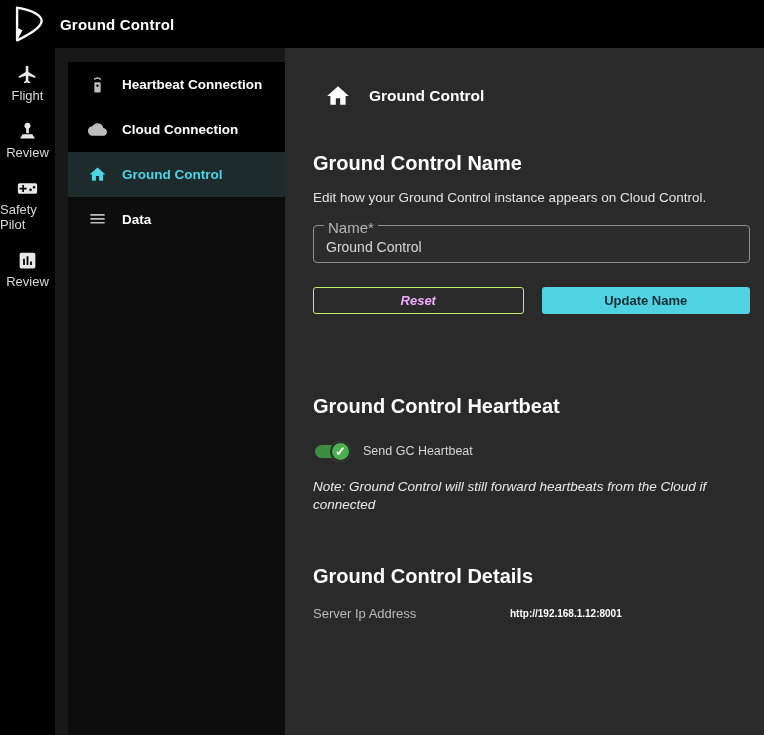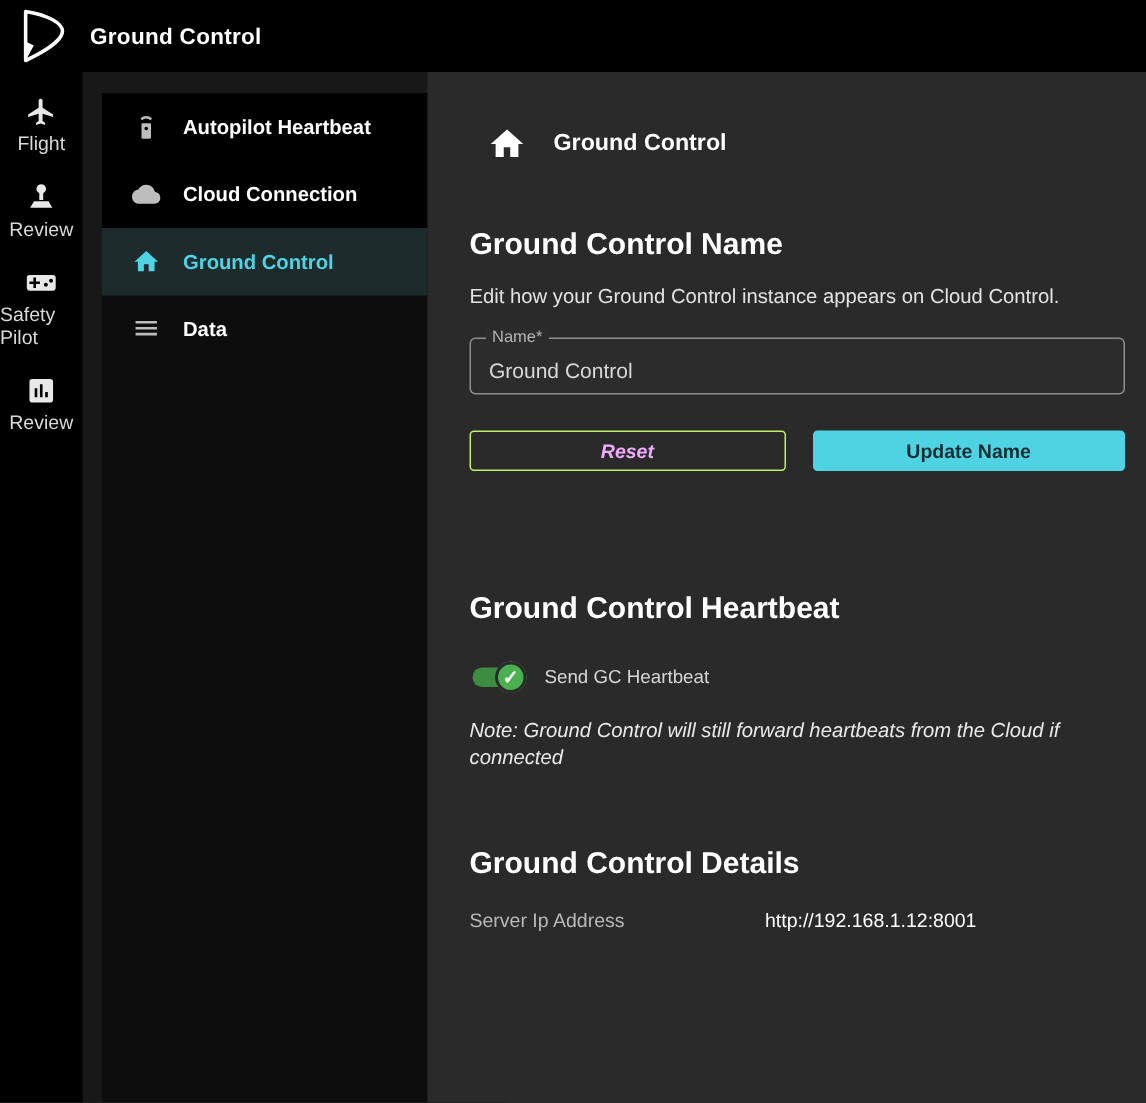--- a/index.html
+++ b/index.html
@@ -63,21 +63,21 @@
   .section-name { margin-top: 42px; }
   .section-desc { color: #e3e3e3; font-size: 13.5px; margin: 0 0 18px 0; max-width: 450px; line-height: 1.35; }
 
   .field {
     position: relative; width: 437px; height: 38px;
     border: 1px solid #8f8f8f; border-radius: 4px; background: #2c2c2c;
     margin-bottom: 24px;
   }
   .field .field-label {
     position: absolute; top: -7px; left: 10px; background: #2c2c2c;
-    padding: 0 4px; color: #b5b5b5; font-size: 11px;
+    padding: 0 4px; color: #b5b5b5; font-size: 15px;
   }
   .field input {
     width: 100%; height: 100%; background: transparent; border: none; outline: none;
     color: #d8d8d8; font-size: 14px; padding: 6px 12px 0 12px;
     font-family: "Liberation Sans", sans-serif;
   }
 
   .btn-row { width: 437px; display: flex; gap: 18px; }
   .btn {
     flex: 1; height: 27px; border-radius: 3px; font-weight: bold; font-size: 13px;
@@ -95,21 +95,21 @@
     background: #4caf50; color: #fff; font-size: 13px; font-weight: bold;
     display: flex; align-items: center; justify-content: center;
     box-shadow: 0 0 0 2px #2a2a2a inset;
   }
   .toggle-label { color: #d6d6d6; font-size: 12.5px; }
   .note { color: #eaeaea; font-size: 13.5px; font-style: italic; max-width: 450px; line-height: 1.35; margin: 0; }
 
   .section-details { margin-top: 50px; }
   .detail-row { display: flex; align-items: center; margin-top: 18px; }
   .detail-label { color: #b9b9b9; font-size: 13px; width: 197px; }
-  .detail-value { color: #fff; font-size: 13px; font-weight: normal; }
+  .detail-value { color: #fff; font-size: 10px; font-weight: bold; }
 </style>
 </head>
 <body>
 
 <div class="topbar">
   <svg class="logo" viewBox="0 0 44 46">
     <path d="M10 5 L10 41 L15 38.5 C30 31 37 24 37 19.5 C37 13.5 26 7.5 10 5 Z" fill="none" stroke="#ffffff" stroke-width="2.6" stroke-linejoin="round"></path>
     <path d="M10 41 L16 30 L10 27 Z" fill="#ffffff"></path>
   </svg>
   <div class="app-title">Ground Control</div>
@@ -141,21 +141,21 @@
     <span class="rail-label">Review</span>
   </div>
 </div>
 
 <div class="nav-panel">
   <div class="nav-group-top">
     <div class="nav-item">
       <svg viewBox="0 0 24 24">
         <path d="M15 9H9c-.55 0-1 .45-1 1v11c0 .55.45 1 1 1h6c.55 0 1-.45 1-1V10c0-.55-.45-1-1-1zm-3 3c.83 0 1.5.67 1.5 1.5S12.83 15 12 15s-1.5-.67-1.5-1.5.67-1.5 1.5-1.5zM7.05 5.05l1.41 1.41a5 5 0 0 1 7.08 0l1.41-1.41a7 7 0 0 0-9.9 0z"></path>
       </svg>
-      <span class="nav-label">Autopilot Heartbeat</span>
+      <span class="nav-label">Heartbeat Connection</span>
     </div>
     <div class="nav-item">
       <svg viewBox="0 0 24 24">
         <path d="M19.35 10.04A7.49 7.49 0 0 0 12 4C9.11 4 6.6 5.64 5.35 8.04A5.994 5.994 0 0 0 0 14c0 3.31 2.69 6 6 6h13c2.76 0 5-2.24 5-5 0-2.64-2.05-4.78-4.65-4.96z"></path>
       </svg>
       <span class="nav-label">Cloud Connection</span>
     </div>
   </div>
   <div class="nav-item selected">
     <svg viewBox="0 0 24 24">

